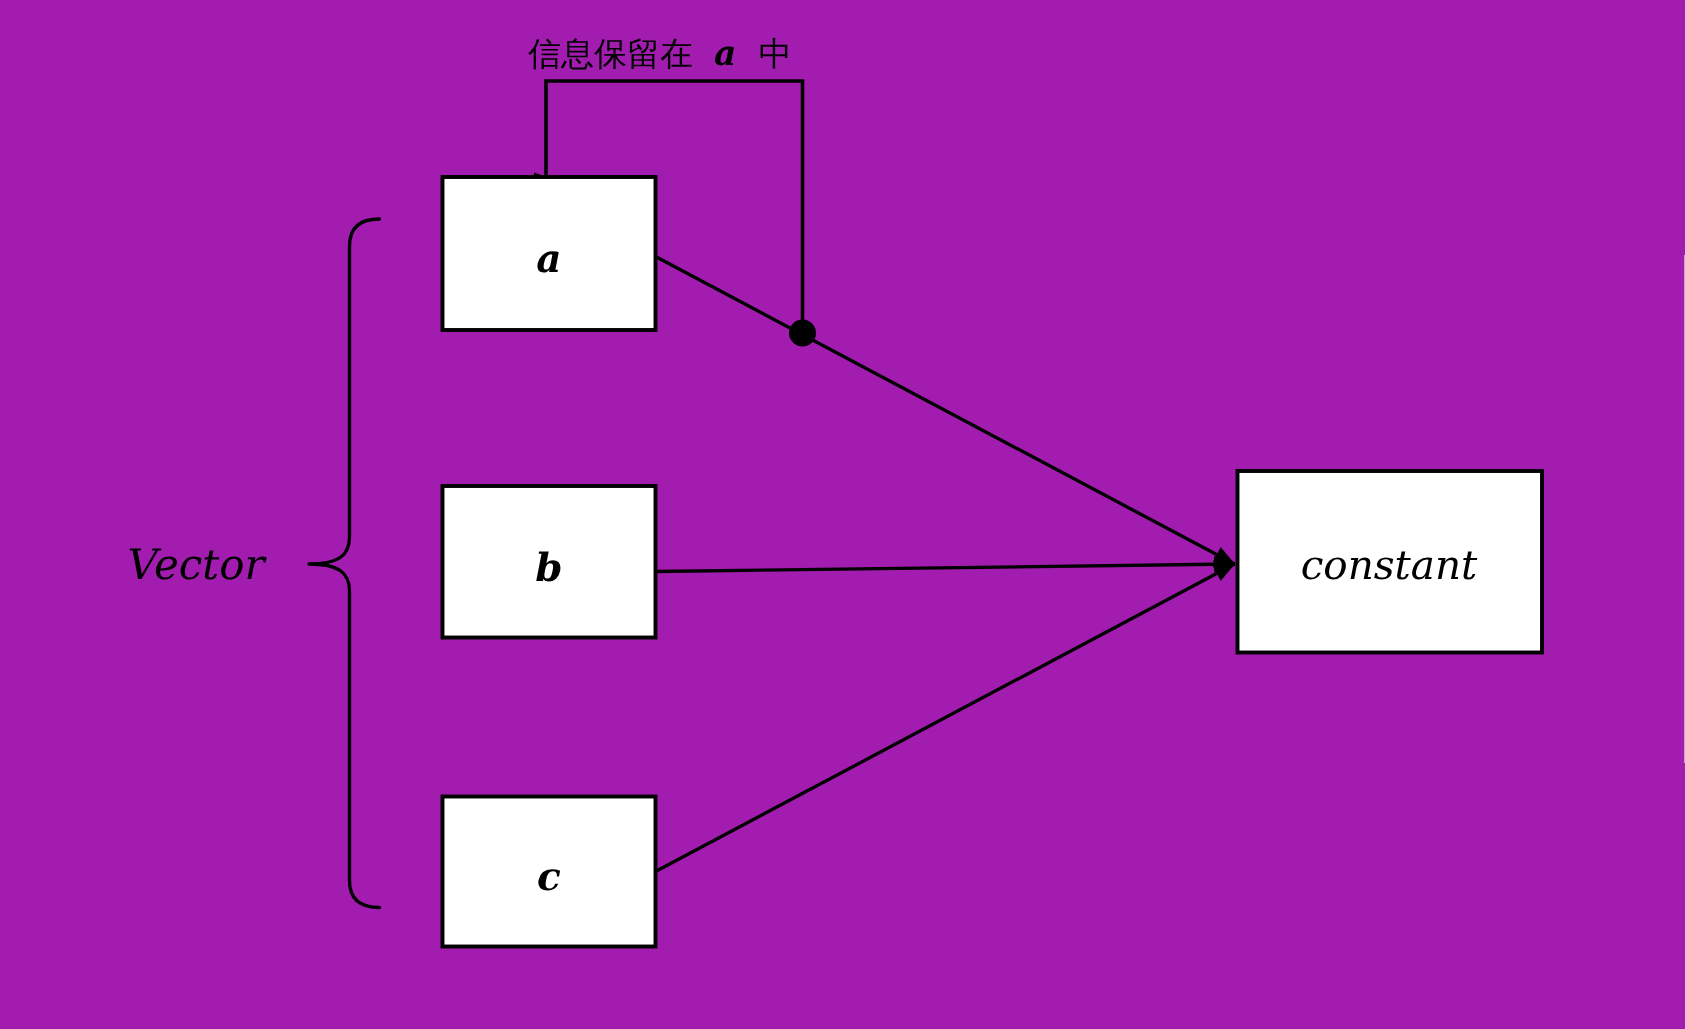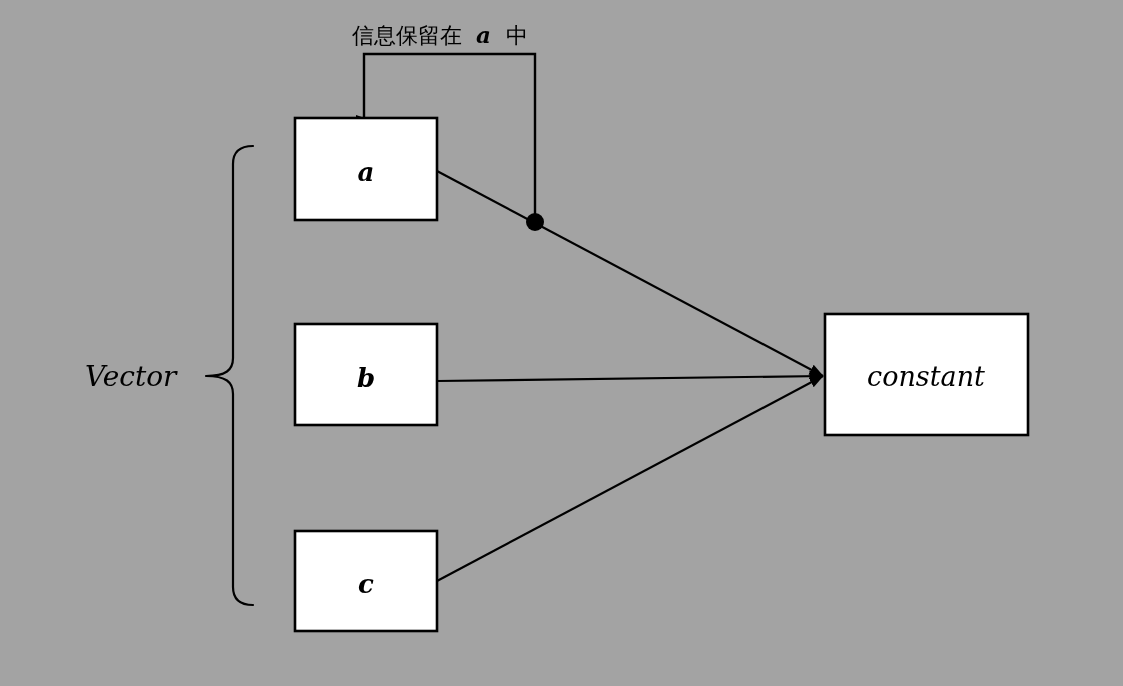--- a/index.html
+++ b/index.html
@@ -8,21 +8,21 @@
     padding: 0;
     background: #ffffff;
   }
   body {
     font-family: "Liberation Sans", sans-serif;
   }
   #canvas {
     position: relative;
     width: 1123px;
     height: 686px;
-    background: #a3a3a3;
+    background: #a21caf;
     overflow: hidden;
   }
   #diagram-svg {
     position: absolute;
     left: 0;
     top: 0;
     width: 1123px;
     height: 686px;
   }
   .node-label {

